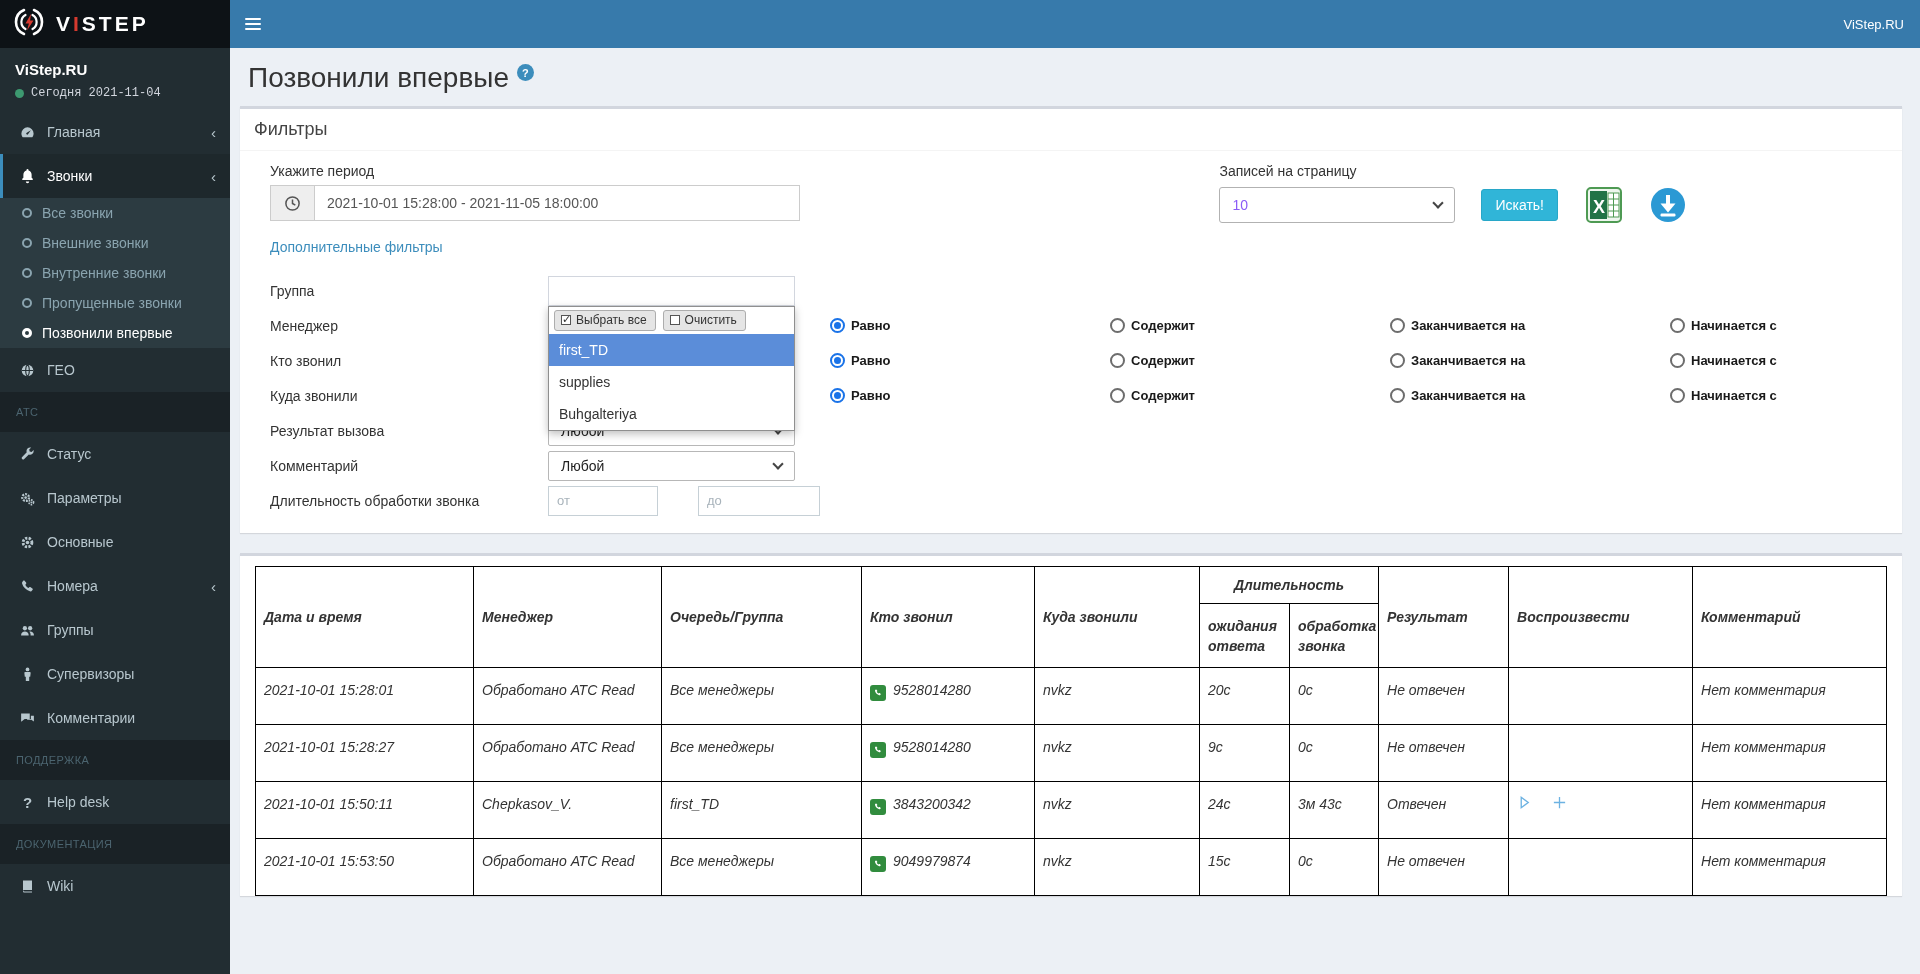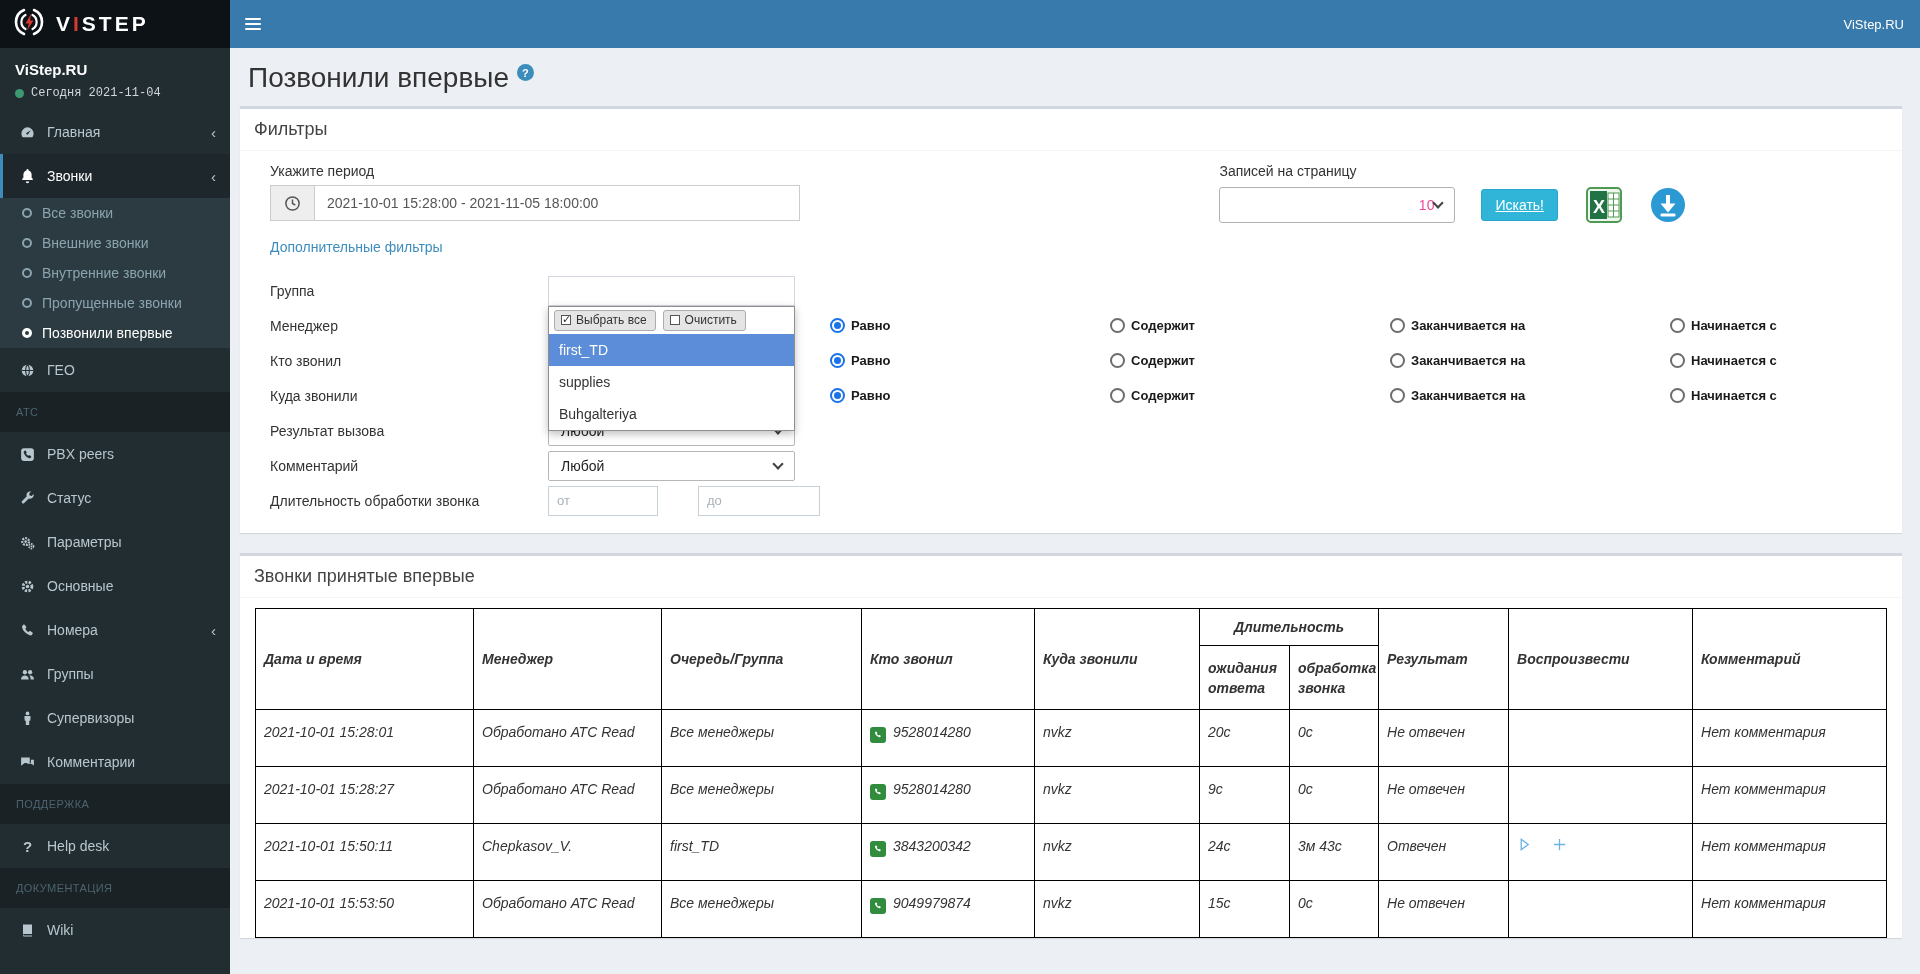--- a/index.html
+++ b/index.html
@@ -54,25 +54,25 @@
   .field-label { font-size:14px; color:#333; margin-bottom:6px; display:block; }
   .input-group { display:flex; width:530px; height:36px;border-radius:18px; }
   .addon { width:44px; background:#eee; border:1px solid #ccc; border-right:none;
            display:flex; align-items:center; justify-content:center; }
   .addon svg { width:17px; height:17px; stroke:#555; fill:none; stroke-width:1.6; }
   .input-group input { flex:1; border:1px solid #ccc; padding:0 12px; font-size:14px; color:#555; outline:none; }
 
   .right-controls { margin-left:auto; margin-right:186px; }
   .rc-row { display:flex; align-items:center; gap:26px; margin-top:6px; }
   .per-page-select { width:236px; height:36px; border:1px solid #b2b2b2; border-radius:3px; background:#fff;
-                     display:flex; align-items:center; justify-content:flex-end; padding:0 12px; font-size:14px; color:#ec4899; cursor:pointer; }
+                     display:flex; align-items:center; justify-content:space-between; padding:0 12px; font-size:14px; color:#8b5cf6; cursor:pointer; }
   .chevron { width:8px; height:8px; border-right:2px solid #444; border-bottom:2px solid #444;
              transform:rotate(45deg); margin-top:-4px; }
   .search-btn { background:#30b5d8; border:1px solid #28a7c8; color:#fff; font-size:14px;
-                padding:7px 13px; border-radius:3px; cursor:pointer;text-decoration:underline; }
+                padding:7px 13px; border-radius:3px; cursor:pointer; }
   .icon-btn { cursor:pointer; display:flex; }
 
   .more-link { display:inline-block; color:#3c8dbc; font-size:14px; margin:14px 0 18px 0; text-decoration:none; cursor:pointer; }
 
   .filter-grid { position:relative; font-size:14px; color:#333; }
   .frow { display:flex; align-items:center; height:35px; }
   .flabel { width:278px; flex:0 0 278px; }
   .fcontrol { width:247px; flex:0 0 247px; }
   .txt { width:247px; height:30px; border:1px solid #d2d6de; padding:0 8px; font-size:14px; color:#333; outline:none; background:#fff; }
   .txt.focused { border:2px solid #000; position:relative; }
@@ -189,29 +189,20 @@
             <circle cx="8" cy="8" r="6.2"></circle>
             <path d="M1.8 8h12.4M8 1.8c2.6 2.1 2.6 10.3 0 12.4M8 1.8c-2.6 2.1-2.6 10.3 0 12.4" stroke="#222d32" stroke-width="1.1" fill="none"></path>
           </svg>
       </span>
       <span>ГЕО</span>
     </li>
     <li class="section-hdr">АТС</li>
     <li class="mi">
       <span class="micon">
         <svg viewBox="0 0 16 16">
-            <rect x="1.2" y="1.2" width="13.6" height="13.6" rx="3"></rect>
-            <path d="M4.8 4c.35-.35.9-.3 1.2.1l.95 1.25c.27.36.24.85-.07 1.17l-.52.54c.52 1.05 1.35 1.88 2.4 2.4l.54-.52c.32-.31.81-.34 1.17-.07l1.25.95c.4.3.45.85.1 1.2l-.6.6c-.35.35-.87.5-1.36.35-2.8-.88-5-3.08-5.9-5.9-.14-.48 0-1 .35-1.35z" fill="#222d32"></path>
-          </svg>
-      </span>
-      <span>PBX peers</span>
-    </li>
-    <li class="mi">
-      <span class="micon">
-        <svg viewBox="0 0 16 16">
             <path d="M14.6 4.2a3.9 3.9 0 0 1-5.2 3.7l-4.9 4.9a1.55 1.55 0 1 1-2.2-2.2l4.9-4.9A3.9 3.9 0 0 1 11.9 0.6L9.8 2.7l.5 2.1 2.1.5 2.1-2.1z"></path>
           </svg>
       </span>
       <span>Статус</span>
     </li>
     <li class="mi">
       <span class="micon">
         <svg viewBox="0 0 16 16">
             <circle cx="6" cy="7" r="3.6" fill="none" stroke="#b8c7ce" stroke-width="2.4" stroke-dasharray="2 1.2"></circle>
             <circle cx="6" cy="7" r="1.4"></circle>
@@ -464,21 +455,20 @@
             </div>
             <div class="dd-opt highlight">first_TD</div>
             <div class="dd-opt">supplies</div>
             <div class="dd-opt">Buhgalteriya</div>
           </div>
         </div>
       </div>
     </div>
 
     <div class="box table-box">
-      <div class="box-header">Звонки принятые впервые</div>
       <div class="box-body">
         <table class="calls">
           <colgroup>
             <col style="width:218px">
               <col style="width:188px">
               <col style="width:200px">
               <col style="width:173px">
             <col style="width:165px">
               <col style="width:90px">
               <col style="width:89px">

